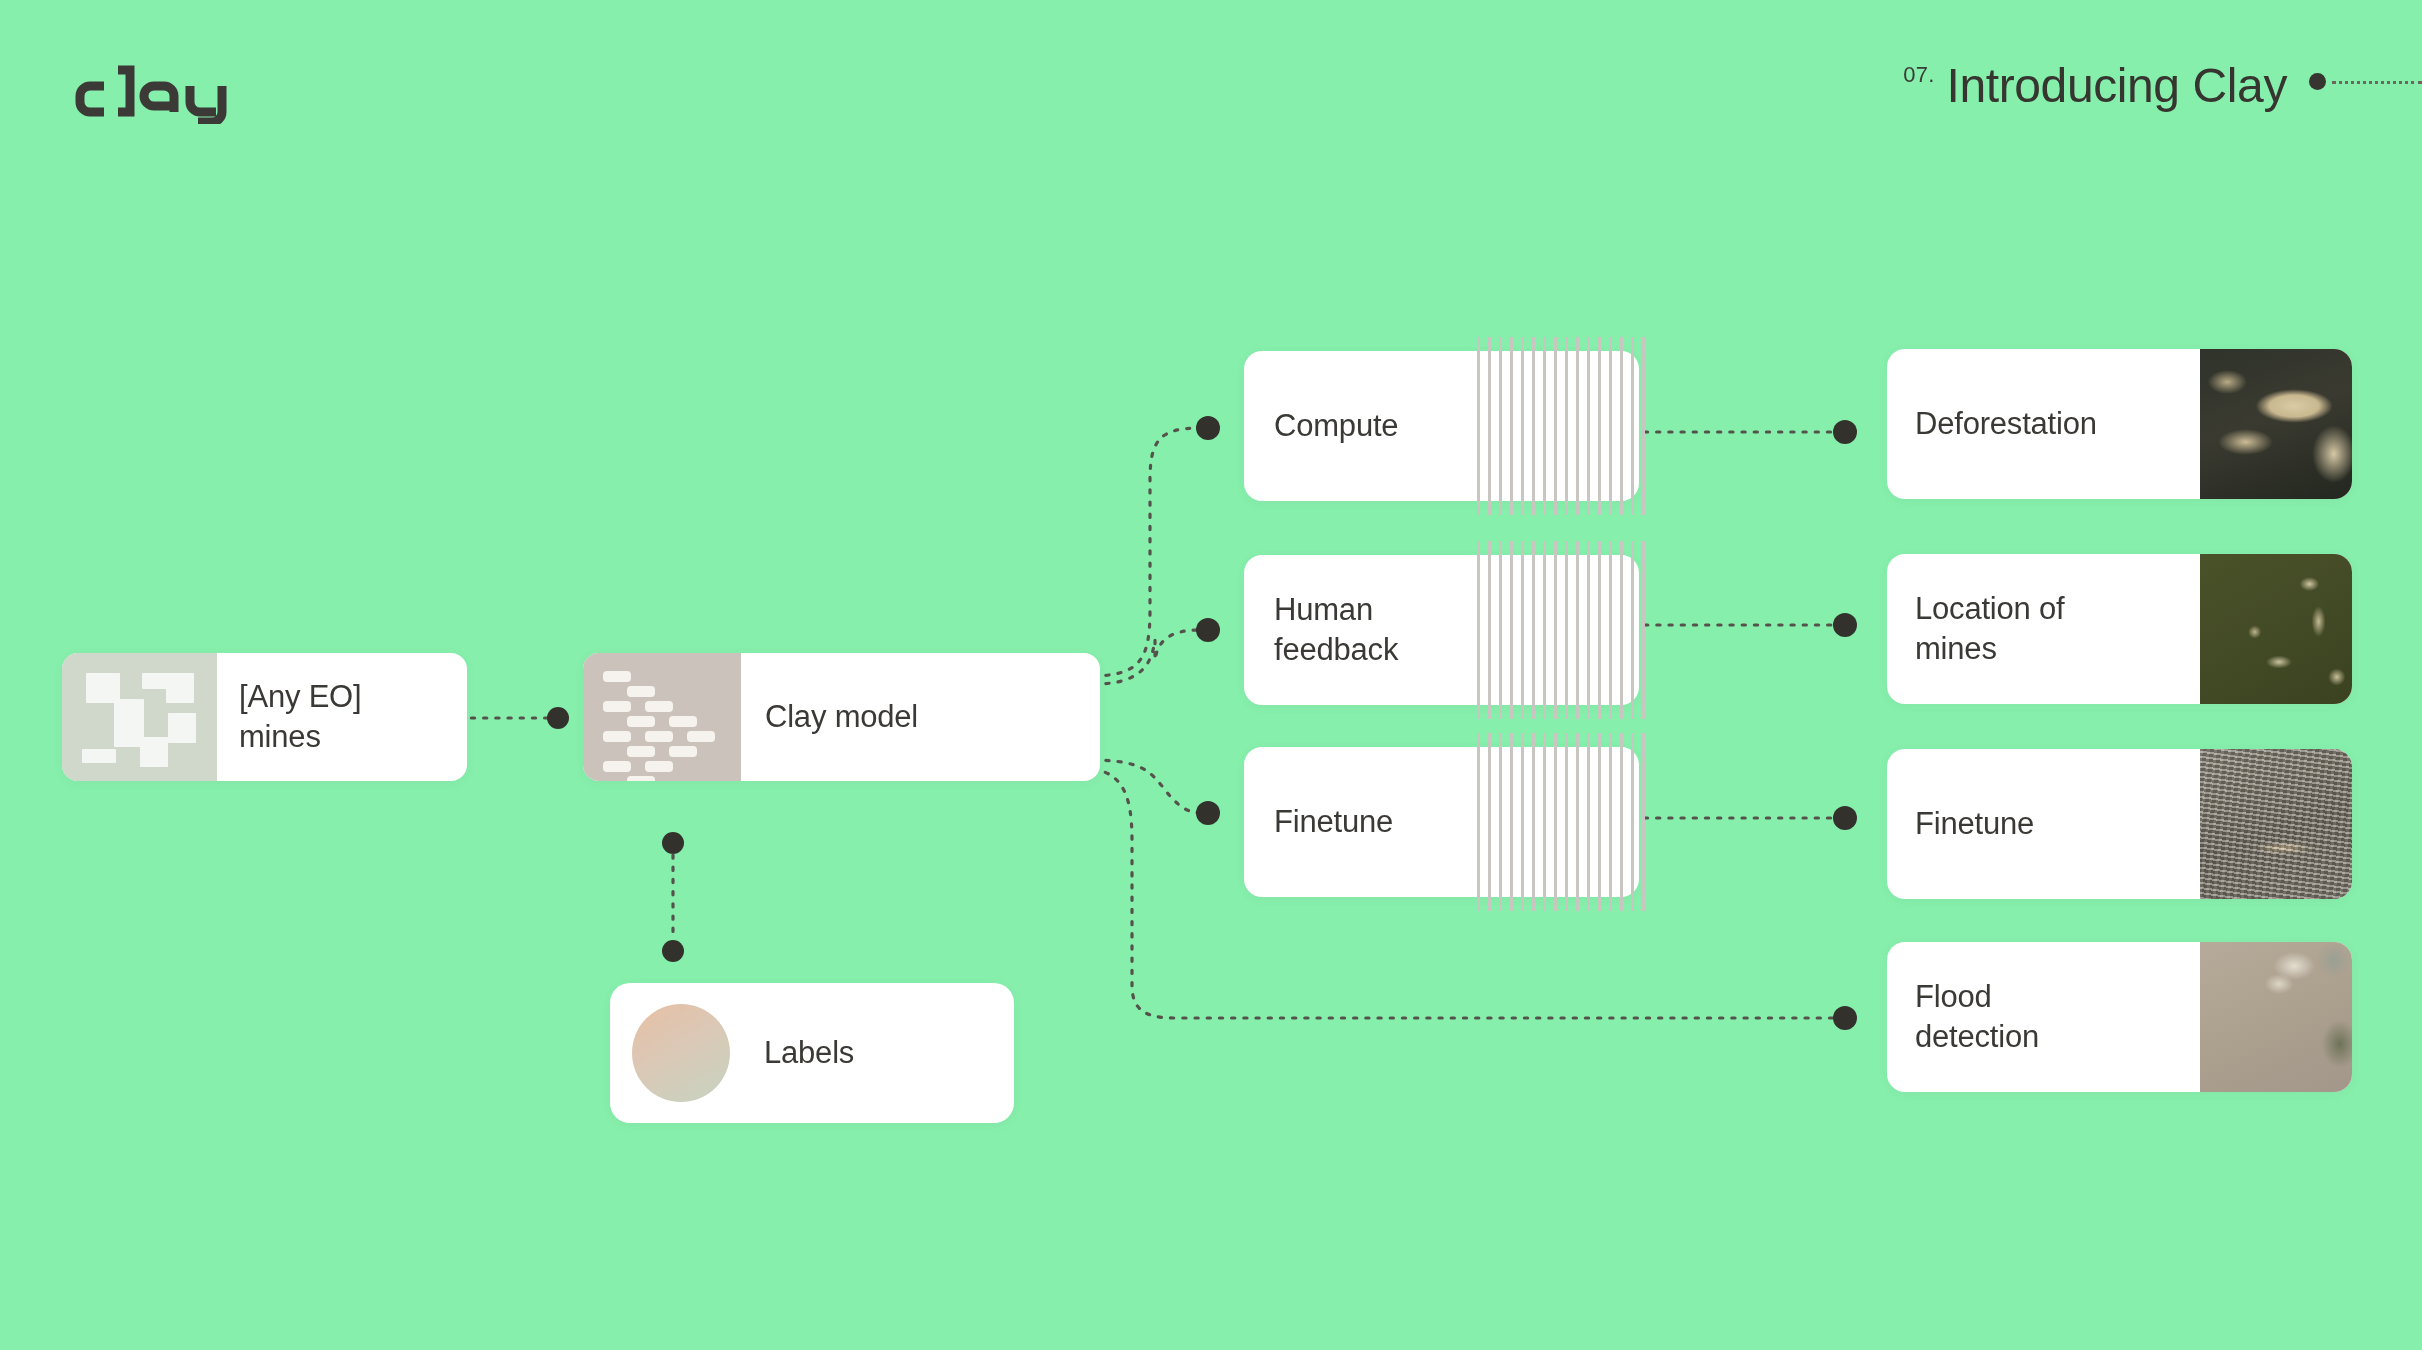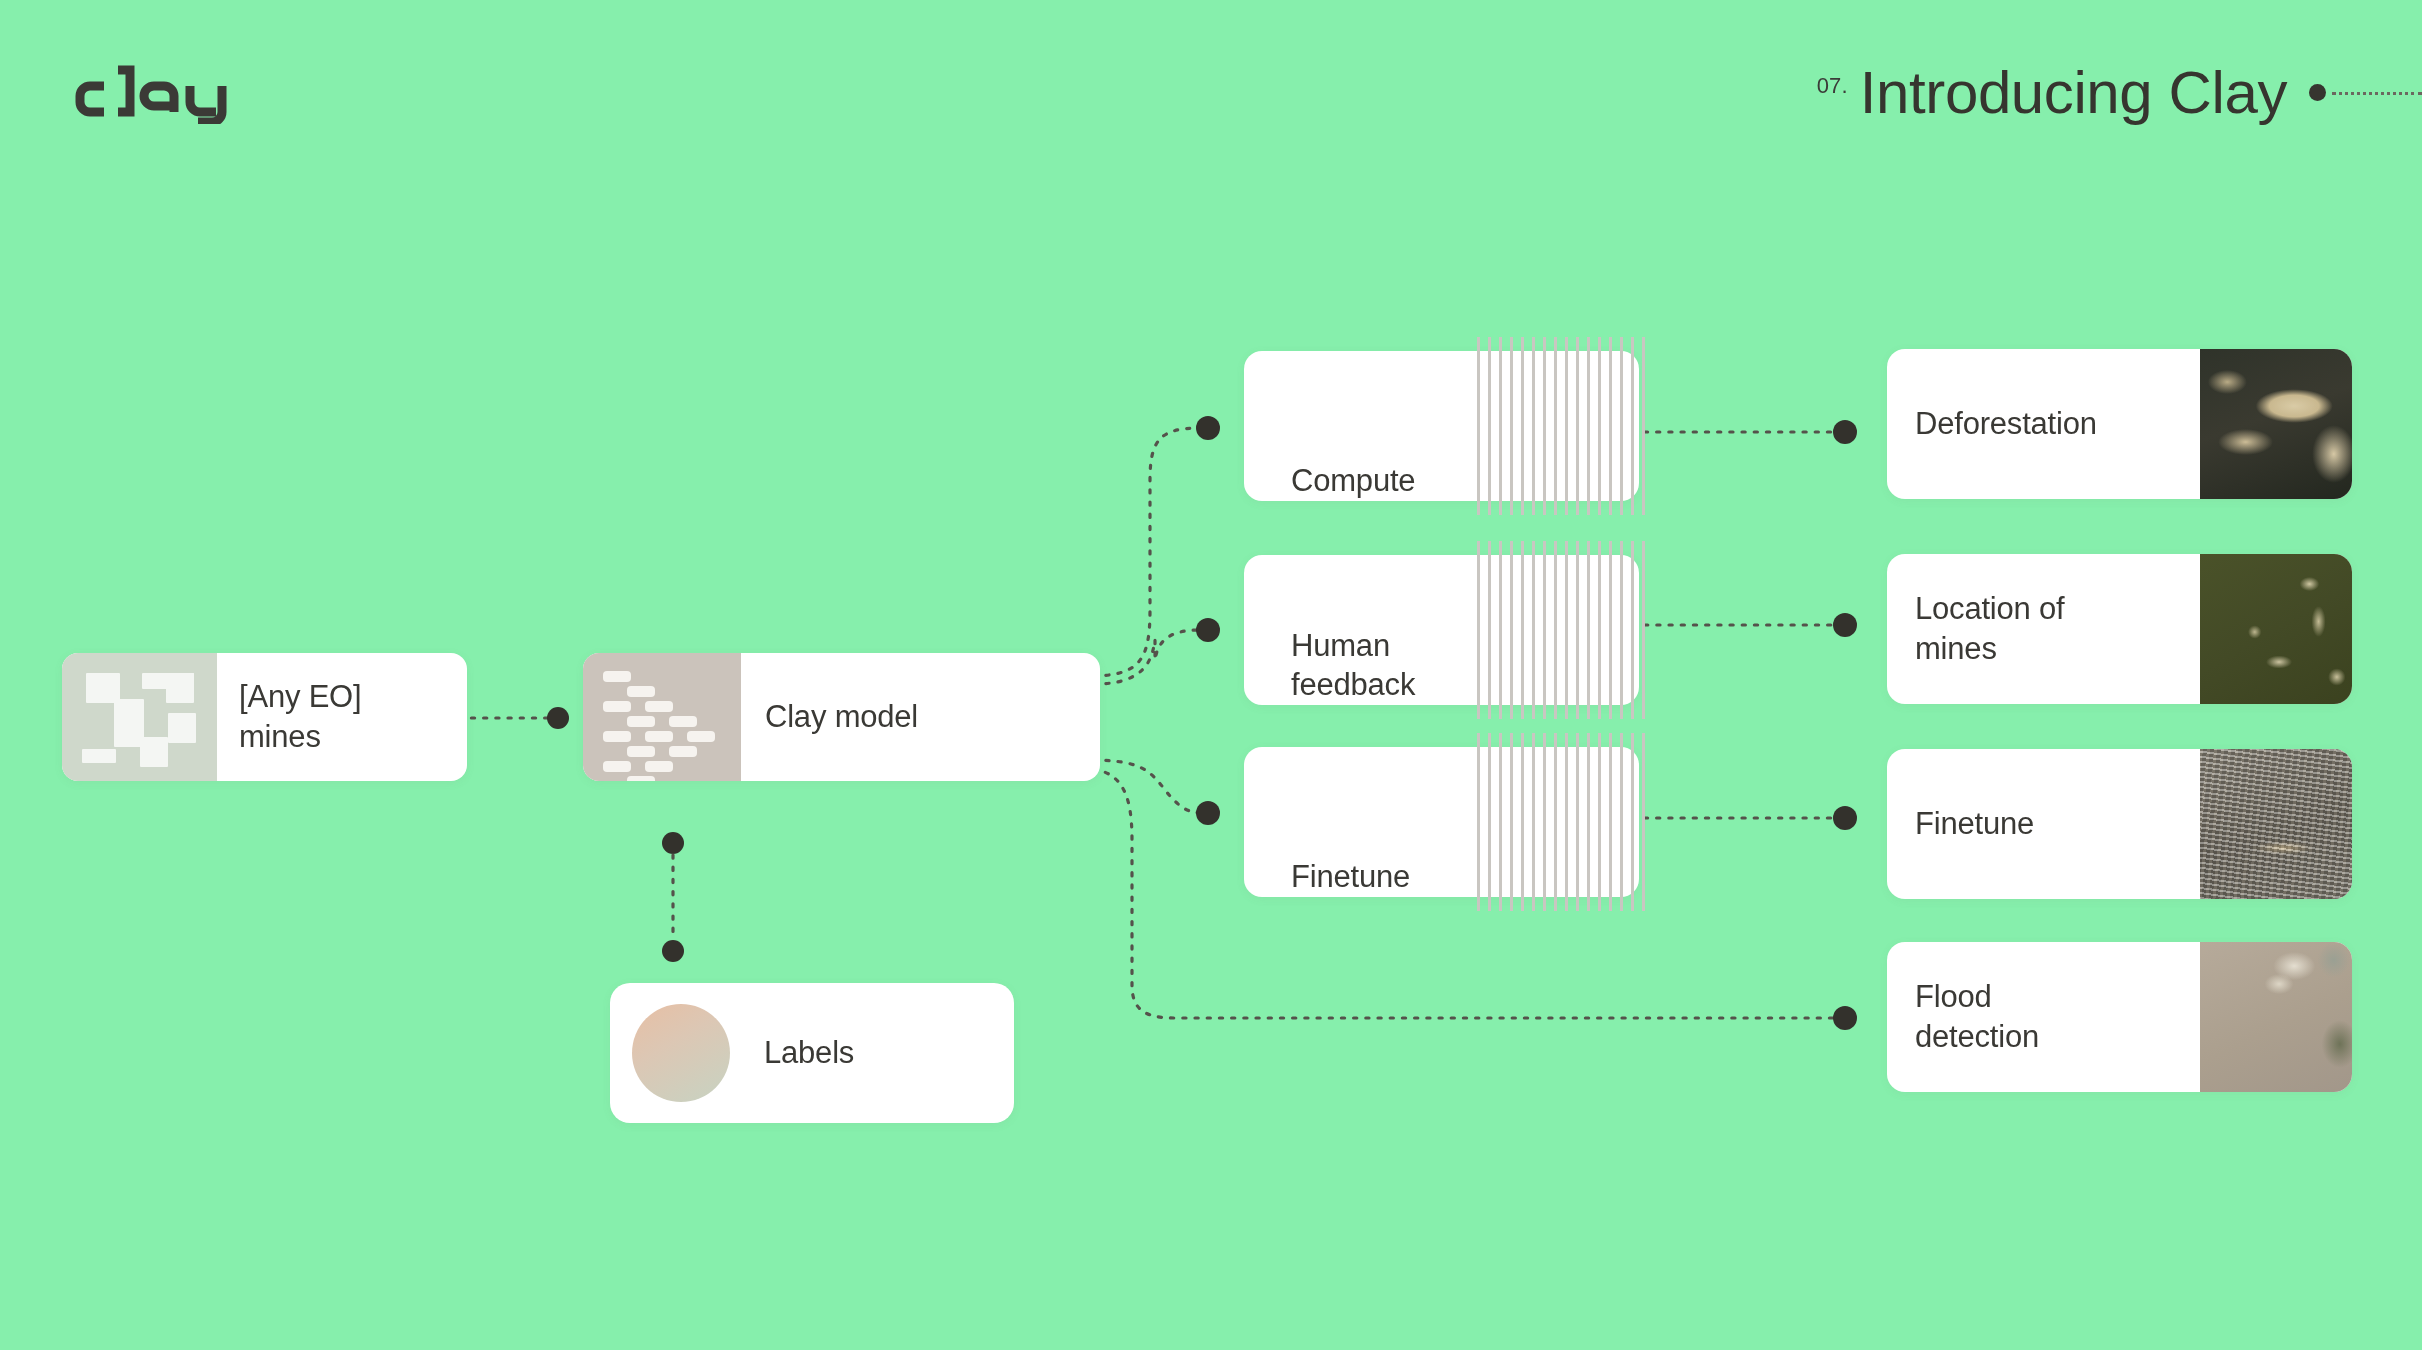--- a/index.html
+++ b/index.html
@@ -16,21 +16,21 @@
   .hdr-right {
     position: absolute; right: 0; top: 58px;
     display: flex; align-items: baseline; gap: 0;
     height: 62px;
   }
   .hdr-num {
     font-size: 22px; color: #3b3b38; letter-spacing: .2px;
     position: relative; top: -20px; margin-right: 12px; font-weight: 400;
   }
   .hdr-title {
-    font-size: 60px; color: #36352f; letter-spacing: -.4px; font-weight: 400;
+    font-size: 48px; color: #36352f; letter-spacing: -.4px; font-weight: 400;
     white-space: nowrap;
   }
   .hdr-dot {
     width: 17px; height: 17px; border-radius: 50%; background: #36352f;
     margin-left: 22px; position: relative; top: -12px; flex: none;
   }
   .hdr-line {
     width: 90px; height: 0; border-top: 3px dotted #6b675f;
     margin-left: 6px; position: relative; top: -18px;
   }
@@ -69,21 +69,21 @@
   
   #labels-card { left: 610px; top: 983px; width: 404px; height: 140px; border-radius: 20px; align-items: center; }
   #labels-card .circle {
     width: 98px; height: 98px; border-radius: 50%; margin-left: 22px; flex: none;
     background: linear-gradient(150deg,#e7bfa4 0%, #dcc7b4 40%, #c7d3c2 100%);
   }
   #labels-card .txt { display: flex; align-items: center; padding-left: 34px; }
 
   
   .stage { width: 395px; height: 150px; border-radius: 18px; left: 1244px; }
-  .stage .txt { display: flex; align-items: flex-end; padding-left: 47px; width: 230px; }
+  .stage .txt { display: flex; align-items: center; padding-left: 30px; width: 230px; }
   .stage .stripes {
     position: absolute; left: 233px; top: -14px; width: 173px; height: 178px;
     background-image: repeating-linear-gradient(to right,
       #c9c6c1 0px, #c9c6c1 3px, transparent 3px, transparent 11px);
   }
   #stage-compute  { top: 351px; }
   #stage-feedback { top: 555px; }
   #stage-finetune { top: 747px; }
 
   

